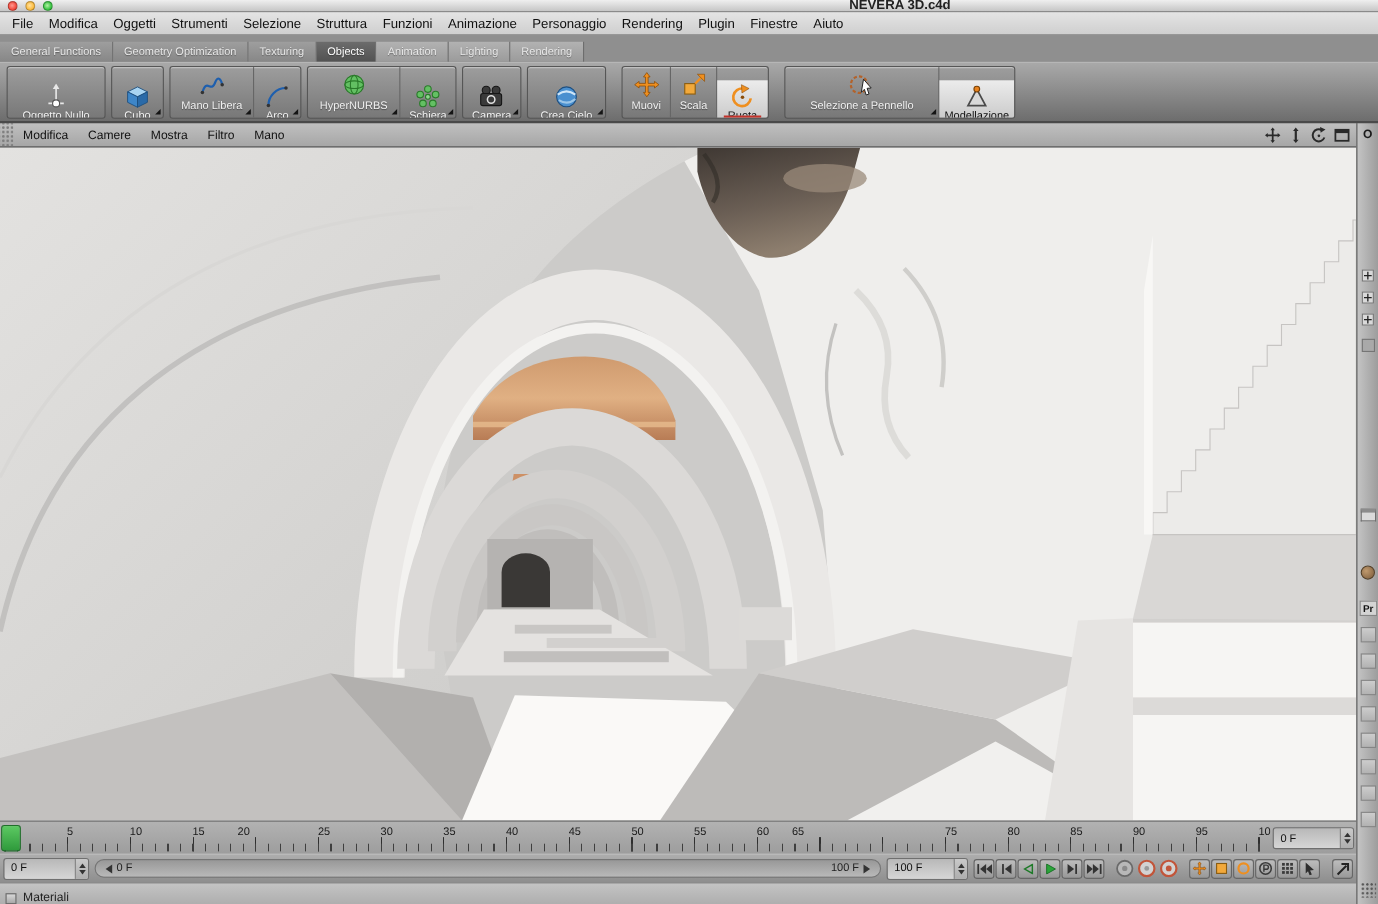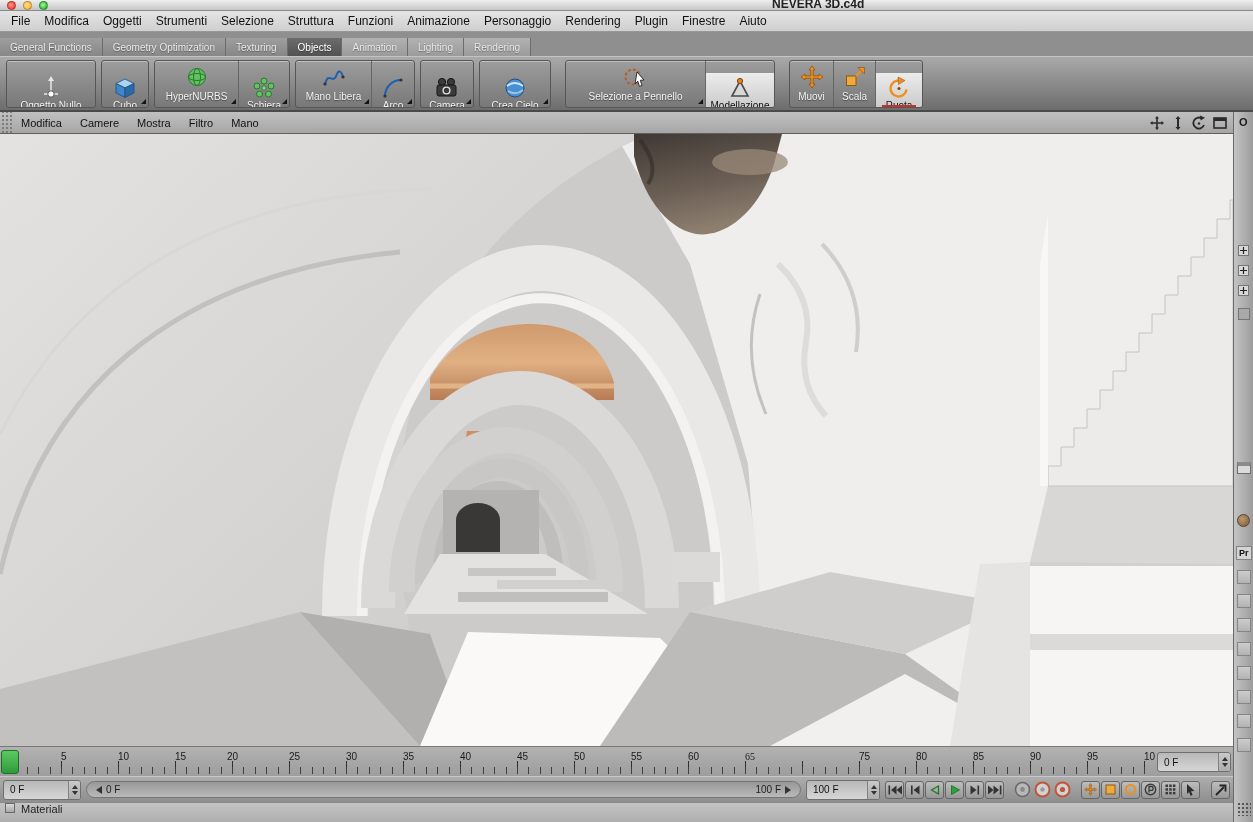--- a/index.html
+++ b/index.html
@@ -78,21 +78,21 @@
 .tri-l{width:0;height:0;border:4px solid transparent;border-left:0;border-right:6px solid #333;}
 .tri-r{width:0;height:0;border:4px solid transparent;border-right:0;border-left:6px solid #333;}
 .playbtns,.keybtns,.recbtns{display:flex;gap:1px;align-items:center;}
 .recbtns{gap:3px;margin-left:5px;margin-right:5px;}
 .keybtns{margin-right:4px;}
 .pbtn{width:19px;height:18px;background:linear-gradient(#bdbdbd,#989898);border:1px solid #666;border-radius:3px;display:flex;align-items:center;justify-content:center;cursor:pointer;}
 .rbtn{width:17px;height:17px;display:flex;align-items:center;justify-content:center;cursor:pointer;}
 .popout{margin-left:2px;}
 
 
-.statusbar{position:absolute;top:690px;left:0;width:1233px;height:20px;background:linear-gradient(#c4c4c4,#aeaeae);border-top:1px solid #8a8a8a;display:flex;align-items:flex-start;padding-left:5px;gap:6px;font-size:11px;color:#222;}
+.statusbar{position:absolute;top:690px;left:0;width:1233px;height:20px;background:linear-gradient(#c4c4c4,#aeaeae);border-top:1px solid #8a8a8a;display:flex;align-items:flex-end;padding-left:5px;gap:6px;font-size:11px;color:#222;}
 .status-ic{width:10px;height:10px;background:linear-gradient(#d8d8d8,#a8a8a8);border:1px solid #6a6a6a;}
 
 
 .rightdock{position:absolute;top:112px;right:0;width:20px;height:710px;background:linear-gradient(90deg,#c4c4c4,#9c9c9c);border-left:1px solid #6a6a6a;z-index:6;}
 .rd-label{font-size:11px;font-weight:bold;color:#1a1a1a;padding:4px 0 0 5px;}
 .rd-plus{position:absolute;left:4px;width:11px;height:11px;background:#d9d9d9;border:1px solid #757575;display:flex;align-items:center;justify-content:center;cursor:pointer;}
 .rd-sq{position:absolute;left:4px;width:12px;height:12px;background:#a9a9a9;border:1px solid #757575;cursor:pointer;}
 .rd-win{position:absolute;left:3px;width:14px;height:12px;background:#dadada;border:1px solid #6f6f6f;border-top:4px solid #8b8b8b;cursor:pointer;}
 .rd-circle{position:absolute;left:3px;width:13px;height:13px;border-radius:50%;background:radial-gradient(circle at 4px 4px,#c09a6e,#7a5a3a);border:1px solid #55422a;cursor:pointer;}
 .rd-pr{position:absolute;left:2px;font-size:9px;font-weight:bold;color:#111;background:#d4d4d4;border:1px solid #858585;padding:1px 2px;cursor:pointer;}
@@ -160,20 +160,45 @@
               <polygon points="3,7.5 12,12 12,21.5 3,17" fill="#3e86c8" stroke="#1d4f7e" stroke-width="0.8"></polygon>
               <polygon points="21,7.5 12,12 12,21.5 21,17" fill="#2a6aa8" stroke="#1d4f7e" stroke-width="0.8"></polygon>
             </svg>
         </span>
         <span class="tb-label">Cubo</span>
         <i class="fly"></i>
       </div>
     </div>
 
     <div class="tb-group">
+      <div class="tb-btn" style="width:76px">
+        <span class="tb-ic">
+          <svg width="24" height="24" viewBox="0 0 24 24">
+              <path d="M3,19 C7,5 11,21 15,9 C17,4 20,7 21,12" stroke="#1e5fae" stroke-width="2" fill="none"></path>
+              <circle cx="3" cy="19" r="1.6" fill="#333"></circle>
+              <circle cx="21" cy="12" r="1.6" fill="#333"></circle>
+            </svg>
+        </span>
+        <span class="tb-label">Mano Libera</span>
+        <i class="fly"></i>
+      </div>
+      <div class="tb-btn" style="width:42px">
+        <span class="tb-ic">
+          <svg width="24" height="24" viewBox="0 0 24 24">
+              <path d="M4,20 A16,16 0 0 1 20,4" stroke="#1e5fae" stroke-width="2" fill="none"></path>
+              <circle cx="4" cy="20" r="1.6" fill="#333"></circle>
+              <circle cx="20" cy="4" r="1.6" fill="#333"></circle>
+            </svg>
+        </span>
+        <span class="tb-label">Arco</span>
+        <i class="fly"></i>
+      </div>
+    </div>
+
+    <div class="tb-group">
       <div class="tb-btn" style="width:84px">
         <span class="tb-ic">
           <svg width="24" height="24" viewBox="0 0 24 24">
               <circle cx="12" cy="12" r="8.5" fill="#63c063" stroke="#2a7a2a"></circle>
               <ellipse cx="12" cy="12" rx="8.5" ry="3.5" fill="none" stroke="#2a7a2a"></ellipse>
               <ellipse cx="12" cy="12" rx="3.5" ry="8.5" fill="none" stroke="#2a7a2a"></ellipse>
             </svg>
         </span>
         <span class="tb-label">HyperNURBS</span>
         <i class="fly"></i>
@@ -190,45 +215,20 @@
                 <circle cx="12" cy="12" r="2.2" fill="#8fd88f"></circle>
               </g>
             </svg>
         </span>
         <span class="tb-label">Schiera</span>
         <i class="fly"></i>
       </div>
     </div>
 
     <div class="tb-group">
-      <div class="tb-btn" style="width:76px">
-        <span class="tb-ic">
-          <svg width="24" height="24" viewBox="0 0 24 24">
-              <path d="M3,19 C7,5 11,21 15,9 C17,4 20,7 21,12" stroke="#1e5fae" stroke-width="2" fill="none"></path>
-              <circle cx="3" cy="19" r="1.6" fill="#333"></circle>
-              <circle cx="21" cy="12" r="1.6" fill="#333"></circle>
-            </svg>
-        </span>
-        <span class="tb-label">Mano Libera</span>
-        <i class="fly"></i>
-      </div>
-      <div class="tb-btn" style="width:42px">
-        <span class="tb-ic">
-          <svg width="24" height="24" viewBox="0 0 24 24">
-              <path d="M4,20 A16,16 0 0 1 20,4" stroke="#1e5fae" stroke-width="2" fill="none"></path>
-              <circle cx="4" cy="20" r="1.6" fill="#333"></circle>
-              <circle cx="20" cy="4" r="1.6" fill="#333"></circle>
-            </svg>
-        </span>
-        <span class="tb-label">Arco</span>
-        <i class="fly"></i>
-      </div>
-    </div>
-
-    <div class="tb-group">
       <div class="tb-btn" style="width:52px">
         <span class="tb-ic">
           <svg width="26" height="24" viewBox="0 0 26 24">
               <circle cx="8" cy="6" r="3.6" fill="#3a3a3a" stroke="#161616"></circle>
               <circle cx="17" cy="6" r="3.6" fill="#3a3a3a" stroke="#161616"></circle>
               <rect x="3" y="9" width="19" height="11" rx="2" fill="#3a3a3a" stroke="#161616"></rect>
               <circle cx="12.5" cy="14.5" r="3.4" fill="none" stroke="#e0e0e0" stroke-width="1.4"></circle>
             </svg>
         </span>
         <span class="tb-label">Camera</span>
@@ -244,69 +244,69 @@
               <path d="M4,10 Q12,4 20,10" stroke="#cfe6f8" stroke-width="2" fill="none"></path>
               <path d="M5,15 Q13,20 20,14" stroke="#9cc6e8" stroke-width="2" fill="none"></path>
             </svg>
         </span>
         <span class="tb-label">Crea Cielo</span>
         <i class="fly"></i>
       </div>
     </div>
 
     <div class="tb-group gapL">
+      <div class="tb-btn" style="width:44px">
+        <span class="tb-ic">
+          <svg width="24" height="24" viewBox="0 0 24 24">
+              <path d="M12,1 L15,5 H13.2 V10.8 H19 V9 L23,12 L19,15 V13.2 H13.2 V19 H15 L12,23 L9,19 H10.8 V13.2 H5 V15 L1,12 L5,9 V10.8 H10.8 V5 H9 Z" fill="#ef8f1f" stroke="#8a4c08" stroke-width="0.7"></path>
+            </svg>
+        </span>
+        <span class="tb-label">Muovi</span>
+      </div>
+      <div class="tb-btn" style="width:42px">
+        <span class="tb-ic">
+          <svg width="24" height="24" viewBox="0 0 24 24">
+              <rect x="3.5" y="11" width="9.5" height="9.5" fill="#f2a93b" stroke="#8a5c10"></rect>
+              <path d="M13,11 L19,5" stroke="#ef8f1f" stroke-width="2.2"></path>
+              <path d="M21.5,2.5 L21.5,9 L15,2.5 Z" fill="#ef8f1f" stroke="#8a4c08" stroke-width="0.6"></path>
+            </svg>
+        </span>
+        <span class="tb-label">Scala</span>
+      </div>
+      <div class="tb-btn sel rota" style="width:46px">
+        <span class="tb-ic">
+          <svg width="24" height="24" viewBox="0 0 24 24">
+              <path d="M19.5,13.5 A8,8 0 1 1 13,4.6" stroke="#ef8f1f" stroke-width="2.4" fill="none"></path>
+              <path d="M11,1 L18,4.5 L11.5,8.5 Z" fill="#ef8f1f" stroke="#8a4c08" stroke-width="0.5"></path>
+              <circle cx="12" cy="12.5" r="1.6" fill="#8a4c08"></circle>
+            </svg>
+        </span>
+        <span class="tb-label">Ruota</span>
+      </div>
+    </div>
+
+    <div class="tb-group gapL">
       <div class="tb-btn" style="width:140px">
         <span class="tb-ic">
           <svg width="26" height="24" viewBox="0 0 26 24">
               <circle cx="10" cy="12" r="7.5" fill="none" stroke="#b3622a" stroke-width="2" stroke-dasharray="3 2"></circle>
               <path d="M14,7 L21,15 L17.3,15.3 L19,20.5 L16.4,21.3 L14.8,16.2 L12,19 Z" fill="#fff" stroke="#222" stroke-width="0.9"></path>
             </svg>
         </span>
         <span class="tb-label">Selezione a Pennello</span>
         <i class="fly"></i>
       </div>
       <div class="tb-btn sel" style="width:68px">
         <span class="tb-ic">
           <svg width="24" height="24" viewBox="0 0 24 24">
               <path d="M4,20 L12,5 L20,20 Z" fill="#d8d8d8" stroke="#4a4a4a" stroke-width="1.6"></path>
               <circle cx="12" cy="5" r="2.6" fill="#e8821e" stroke="#7a4206"></circle>
             </svg>
         </span>
         <span class="tb-label">Modellazione</span>
-      </div>
-    </div>
-
-    <div class="tb-group gapL">
-      <div class="tb-btn" style="width:44px">
-        <span class="tb-ic">
-          <svg width="24" height="24" viewBox="0 0 24 24">
-              <path d="M12,1 L15,5 H13.2 V10.8 H19 V9 L23,12 L19,15 V13.2 H13.2 V19 H15 L12,23 L9,19 H10.8 V13.2 H5 V15 L1,12 L5,9 V10.8 H10.8 V5 H9 Z" fill="#ef8f1f" stroke="#8a4c08" stroke-width="0.7"></path>
-            </svg>
-        </span>
-        <span class="tb-label">Muovi</span>
-      </div>
-      <div class="tb-btn" style="width:42px">
-        <span class="tb-ic">
-          <svg width="24" height="24" viewBox="0 0 24 24">
-              <rect x="3.5" y="11" width="9.5" height="9.5" fill="#f2a93b" stroke="#8a5c10"></rect>
-              <path d="M13,11 L19,5" stroke="#ef8f1f" stroke-width="2.2"></path>
-              <path d="M21.5,2.5 L21.5,9 L15,2.5 Z" fill="#ef8f1f" stroke="#8a4c08" stroke-width="0.6"></path>
-            </svg>
-        </span>
-        <span class="tb-label">Scala</span>
-      </div>
-      <div class="tb-btn sel rota" style="width:46px">
-        <span class="tb-ic">
-          <svg width="24" height="24" viewBox="0 0 24 24">
-              <path d="M19.5,13.5 A8,8 0 1 1 13,4.6" stroke="#ef8f1f" stroke-width="2.4" fill="none"></path>
-              <path d="M11,1 L18,4.5 L11.5,8.5 Z" fill="#ef8f1f" stroke="#8a4c08" stroke-width="0.5"></path>
-              <circle cx="12" cy="12.5" r="1.6" fill="#8a4c08"></circle>
-            </svg>
-        </span>
-        <span class="tb-label">Ruota</span>
       </div>
     </div>
 
 
   </div>
 
   <div class="vcol">
 
     <div class="vmenubar">
       <div class="grip"></div>
@@ -402,30 +402,30 @@
         <path d="M1040,352 L1040,130 L1048,80 L1048,352 Z" fill="#f8f7f5"></path>
       </svg>
     </div>
 
     <div class="timeline">
       <div class="ruler">
           <span class="tl-num" style="left: 4px;">0</span>
           <span class="tl-num" style="left: 61px;">5</span>
           <span class="tl-num" style="left: 118px;">10</span>
           <span class="tl-num" style="left: 175px;">15</span>
-          <span class="tl-num" style="left: 227px;">20</span>
+          <span class="tl-num" style="left: 216px;">20</span>
           <span class="tl-num" style="left: 289px;">25</span>
           <span class="tl-num" style="left: 346px;">30</span>
           <span class="tl-num" style="left: 403px;">35</span>
           <span class="tl-num" style="left: 460px;">40</span>
           <span class="tl-num" style="left: 517px;">45</span>
           <span class="tl-num" style="left: 574px;">50</span>
           <span class="tl-num" style="left: 631px;">55</span>
           <span class="tl-num" style="left: 688px;">60</span>
-          <span class="tl-num" style="left: 745px; font-family: Liberation Serif, serif;">65</span>
+          <span class="tl-num" style="left: 720px;">65</span>
           <span class="tl-num" style="left: 802px; margin-top: 33px;">70</span>
           <span class="tl-num" style="left: 859px;">75</span>
           <span class="tl-num" style="left: 916px;">80</span>
           <span class="tl-num" style="left: 973px;">85</span>
           <span class="tl-num" style="left: 1030px;">90</span>
           <span class="tl-num" style="left: 1087px;">95</span>
           <span class="tl-num" style="left: 1144px;">100</span>
         </div>
       <div class="playhead"></div>
       <div class="field frame-field">

